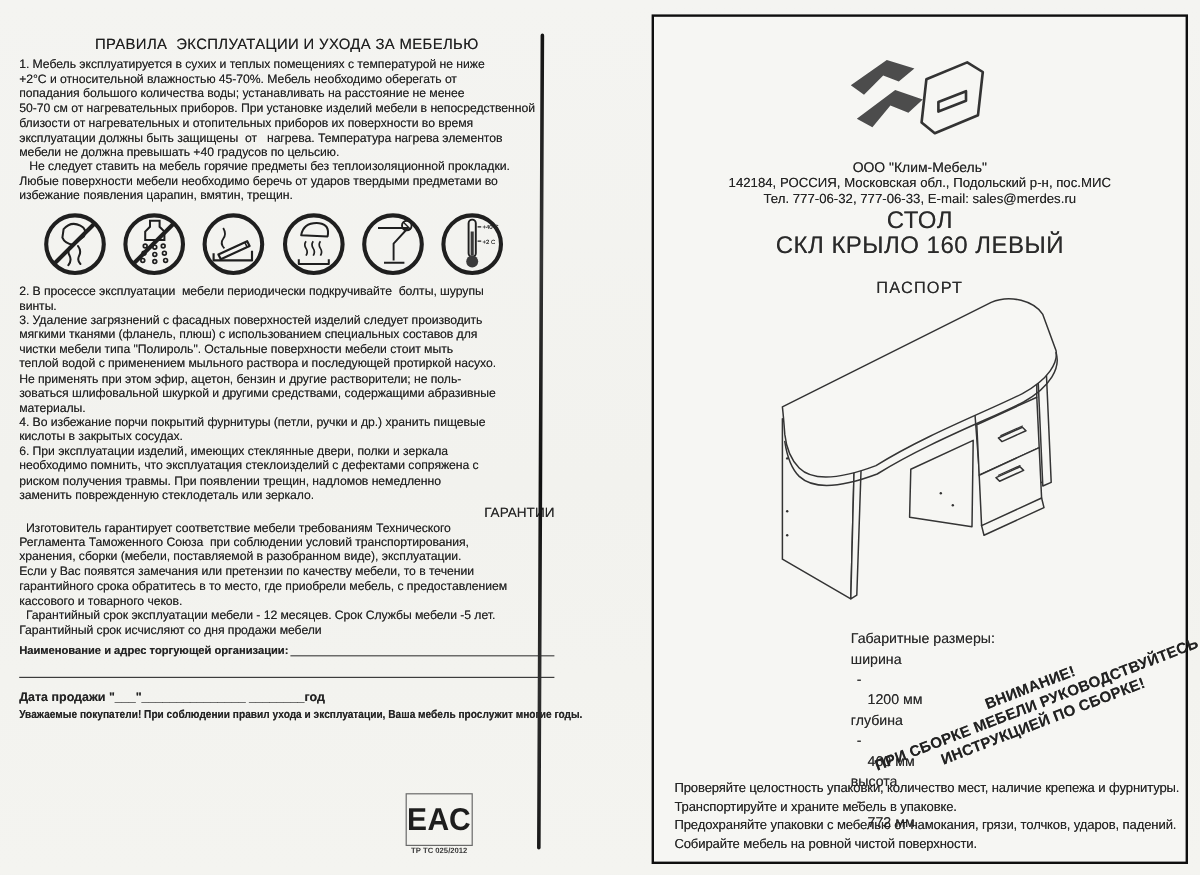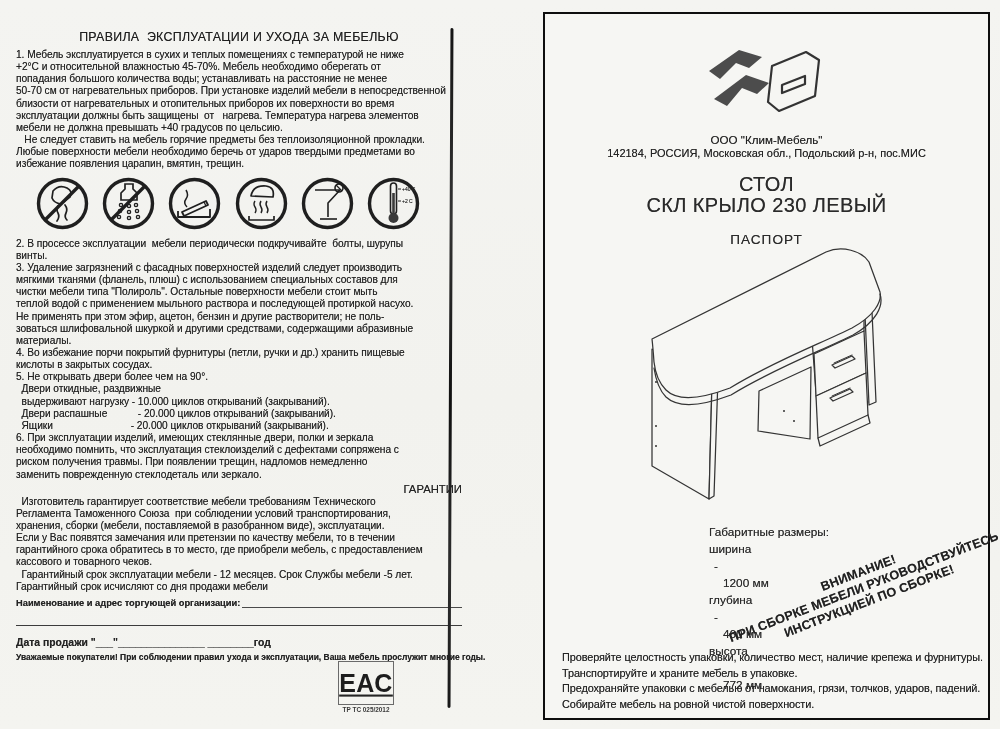--- a/index.html
+++ b/index.html
@@ -18,21 +18,21 @@
   .para{font-size:10.2px;line-height:12.15px;white-space:pre-wrap;letter-spacing:-.05px;}
   .icons-row{display:flex;justify-content:space-between;width:388px;margin:4px 0 6px 18px;}
   .warranty-title{text-align:right;font-size:11.3px;margin:2px 0 1px 0;}
   .org-line{display:flex;align-items:flex-end;margin-top:4px;font-size:9.3px;font-weight:bold;white-space:nowrap;justify-content:space-between;}
   .org-underline{flex:1;border-bottom:1.2px solid #4a4a4a;height:10px;margin-left:2px;}
   .full-line{border-bottom:1.4px solid #3c3c3c;margin-top:17px;}
   .date-line{font-weight:bold;font-size:10.4px;margin-top:11px;white-space:pre;}
   .customers{font-weight:bold;font-size:9.6px;margin-top:3px;white-space:nowrap;transform:scaleX(.88);transform-origin:left center;}
   .stamp{font-weight:bold;font-size:9.8px;margin-top:17px;}
   .eac-box{position:absolute;left:338px;top:661px;width:54px;height:42px;border:1.6px solid #6a6a6a;
-           display:flex;align-items:center;justify-content:center;background:transparent;text-decoration:underline;}
+           display:flex;align-items:center;justify-content:center;background:transparent;}
   .eac-text{font-size:25px;font-weight:700;color:#1d1d1d;letter-spacing:.5px;transform:scaleY(1.05);}
   .eac-reg{position:absolute;left:327px;top:706px;width:78px;text-align:center;font-size:6.4px;font-weight:bold;color:#3a3a3a;}
   .spine{position:absolute;left:449px;top:28px;width:3.2px;height:680px;border-radius:2px;transform:rotate(.25deg);
          background:linear-gradient(#141414 0%,#343434 28%,#101010 55%,#2e2e2e 80%,#181818 100%);}
 
   
   .right-page{position:absolute;left:543px;top:12px;width:447px;height:708px;border:2.6px solid #0e0e0e;background:#f6f6f3;box-sizing:border-box;}
   .logo-svg{position:absolute;left:160px;top:30px;}
   .company-block{position:absolute;top:119px;left:0;width:100%;text-align:center;font-size:11px;line-height:13.6px;}
   .company-name{font-size:11.6px;}
@@ -148,25 +148,20 @@
 винты.</div>
     <div class="para">3. Удаление загрязнений с фасадных поверхностей изделий следует производить
 мягкими тканями (фланель, плюш) с использованием специальных составов для
 чистки мебели типа "Полироль". Остальные поверхности мебели стоит мыть
 теплой водой с применением мыльного раствора и последующей протиркой насухо.
 Не применять при этом эфир, ацетон, бензин и другие растворители; не поль-
 зоваться шлифовальной шкуркой и другими средствами, содержащими абразивные
 материалы.</div>
     <div class="para">4. Во избежание порчи покрытий фурнитуры (петли, ручки и др.) хранить пищевые
 кислоты в закрытых сосудах.</div>
-    <div class="para">5. Не открывать двери более чем на 90°.
-  Двери откидные, раздвижные
-  выдерживают нагрузку - 10.000 циклов открываний (закрываний).
-  Двери распашные           - 20.000 циклов открываний (закрываний).
-  Ящики                            - 20.000 циклов открываний (закрываний).</div>
     <div class="para">6. При эксплуатации изделий, имеющих стеклянные двери, полки и зеркала
 необходимо помнить, что эксплуатация стеклоизделий с дефектами сопряжена с
 риском получения травмы. При появлении трещин, надломов немедленно
 заменить поврежденную стеклодеталь или зеркало.</div>
 
     <div class="warranty-title">ГАРАНТИИ</div>
     <div class="para">  Изготовитель гарантирует соответствие мебели требованиям Технического
 Регламента Таможенного Союза  при соблюдении условий транспортирования,
 хранения, сборки (мебели, поставляемой в разобранном виде), эксплуатации.
 Если у Вас появятся замечания или претензии по качеству мебели, то в течении
@@ -198,25 +193,26 @@
       <polygon fill="#4c4c4c" points="9,55 41,31 64,39 52,50 37,44 22,62"></polygon>
       <g fill="none" stroke="#333333" stroke-width="2.2" stroke-linejoin="round">
         <polygon points="67,22 101,8 114,16 110,52 74,67 63,58"></polygon>
         <polygon points="77,41 100,32 100,40 77,49"></polygon>
       </g>
     </svg>
 
     <div class="company-block">
       <div class="company-name">ООО "Клим-Мебель"</div>
       <div>142184, РОССИЯ, Московская обл., Подольский р-н, пос.МИС</div>
+      <div>Тел. 777-06-32, 777-06-33, E-mail: sales@merdes.ru</div>
     </div>
 
     <div class="product-block">
       <div>СТОЛ</div>
-      <div>СКЛ КРЫЛО 230 ЛЕВЫЙ</div>
+      <div>СКЛ КРЫЛО 160 ЛЕВЫЙ</div>
     </div>
 
     <div class="passport">ПАСПОРТ</div>
 
     <svg class="desk-svg" viewBox="0 0 300 280" width="300" height="280">
       <g stroke="#343434" stroke-width="1.25" fill="none" stroke-linejoin="round" stroke-linecap="round">
 
         <polygon points="252,50 259,47 264,160 257,163" fill="#f6f6f3"></polygon>
         <path d="M210,180 L256,160"></path>
 

